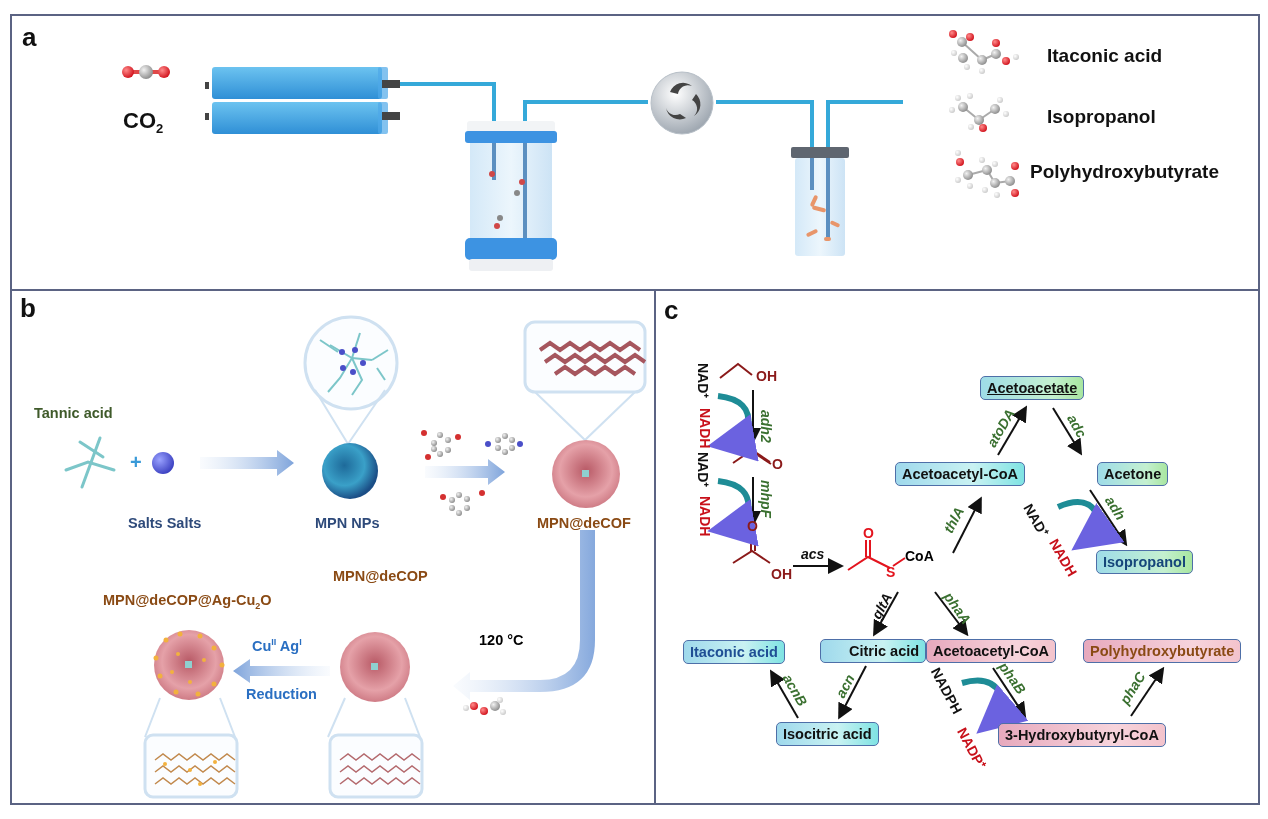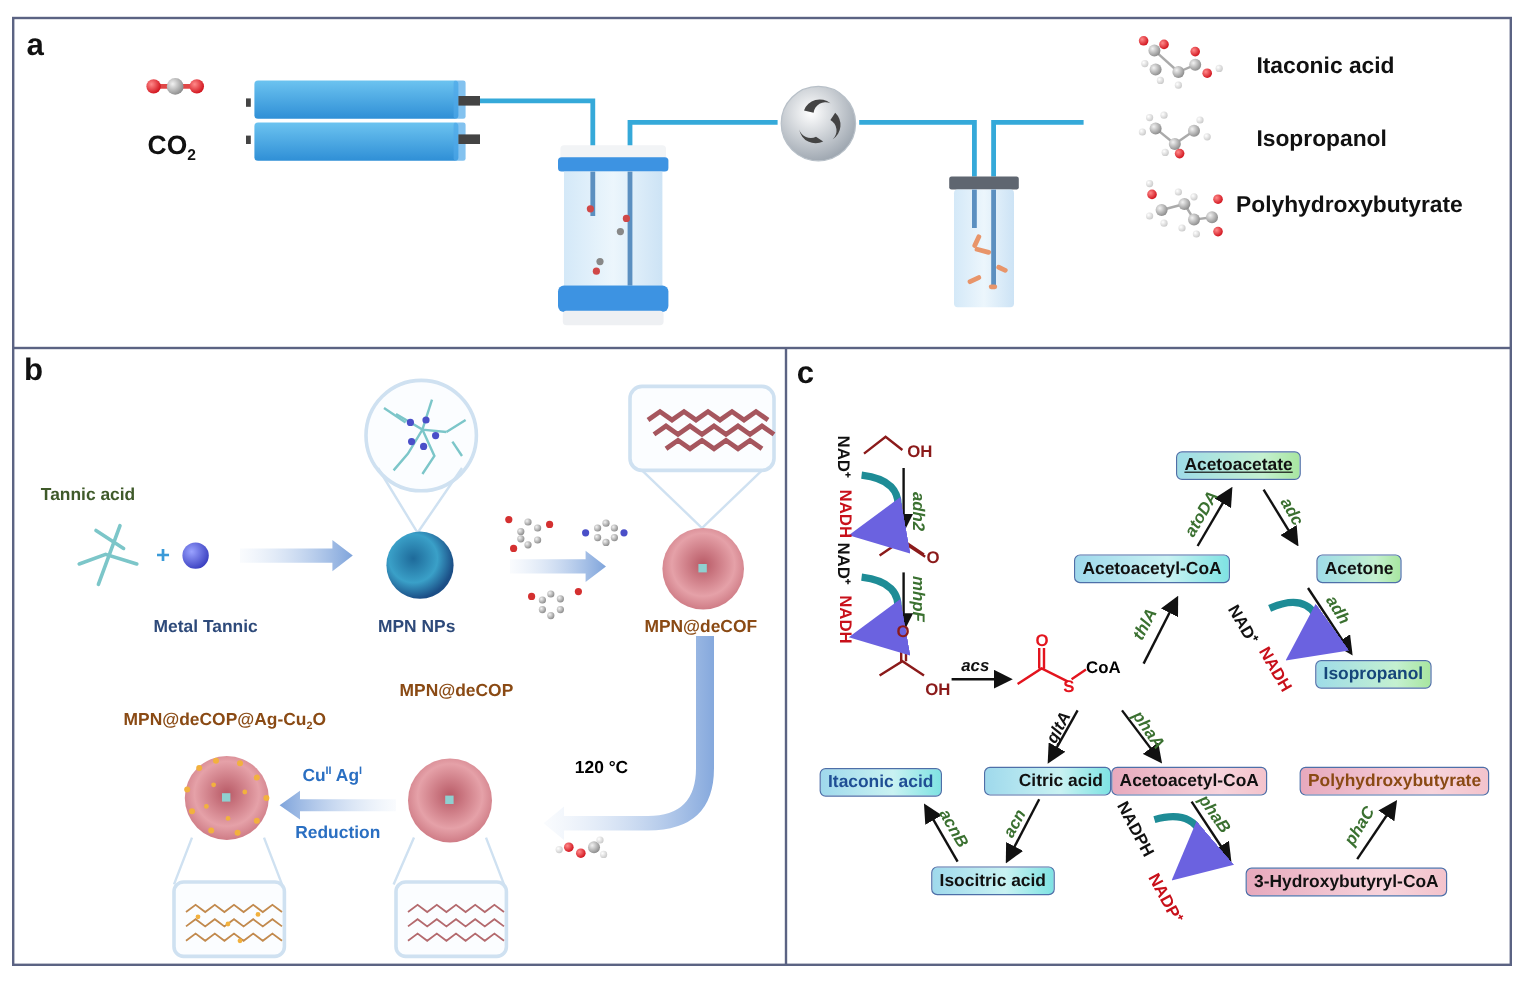--- a/index.html
+++ b/index.html
@@ -320,21 +320,21 @@
     <g fill="#f2b13e">
         <circle cx="165" cy="764" r="2"></circle>
         <circle cx="190" cy="770" r="2"></circle>
         <circle cx="215" cy="762" r="2"></circle>
         <circle cx="200" cy="784" r="2"></circle>
       </g>
   </g>
 </svg>
 
 <div class="t" style="left:34px;top:405px;font-size:14.5px;color:#3f5a2a;">Tannic acid</div>
-<div class="t" style="left:128px;top:515px;font-size:14.5px;color:#2e4a7a;">Metal Tannic</div>
+<div class="t" style="left:128px;top:515px;font-size:14.5px;color:#2e4a7a;">Salts Salts</div>
 <div class="t" style="left:315px;top:515px;font-size:14.5px;color:#2e4a7a;">MPN NPs</div>
 <div class="t" style="left:537px;top:515px;font-size:14.5px;color:#8a4a14;">MPN@deCOF</div>
 <div class="t" style="left:479px;top:632px;font-size:14.5px;color:#000000;">120 °C</div>
 <div class="t" style="left:333px;top:568px;font-size:14.5px;color:#8a4a14;">MPN@deCOP</div>
 <div class="t" style="left:103px;top:592px;font-size:14.5px;color:#8a4a14;"><span>MPN@deCOP@Ag-Cu</span><sub style="font-size:9px;">2</sub><span>O</span></div>
 <div class="t" style="left:252px;top:637px;font-size:14.5px;color:#2a6fc2;"><span>Cu</span><sup style="font-size:9px;">II</sup><span> Ag</span><sup style="font-size:9px;">I</sup></div>
 <div class="t" style="left:246px;top:686px;font-size:14.5px;color:#2a6fc2;">Reduction</div>
 
 <div class="plabel" style="left:664px;top:295px;">c</div>
 
@@ -413,13 +413,13 @@
 
 <div class="box green" style="left:980px;top:376px;text-decoration:underline;">Acetoacetate</div>
 <div class="box cyan" style="left:895px;top:462px;">Acetoacetyl-CoA</div>
 <div class="box green" style="left:1054px;top:462px;margin-left:43px;">Acetone</div>
 <div class="box green" style="left:1096px;top:550px;color:#16467a;">Isopropanol</div>
 <div class="box cyan" style="left:683px;top:640px;color:#1f4e94;">Itaconic acid</div>
 <div class="box cyan" style="left:820px;top:639px;padding-left:28px;">Citric acid</div>
 <div class="box cyan" style="left:776px;top:722px;">Isocitric acid</div>
 <div class="box pink" style="left:926px;top:639px;">Acetoacetyl-CoA</div>
 <div class="box pink" style="left:1083px;top:639px;color:#8a4a14;">Polyhydroxybutyrate</div>
-<div class="box pink" style="left:998px;top:723px;margin-left:40px;">3-Hydroxybutyryl-CoA</div>
+<div class="box pink" style="left:998px;top:723px;">3-Hydroxybutyryl-CoA</div>
 
 </body></html>

